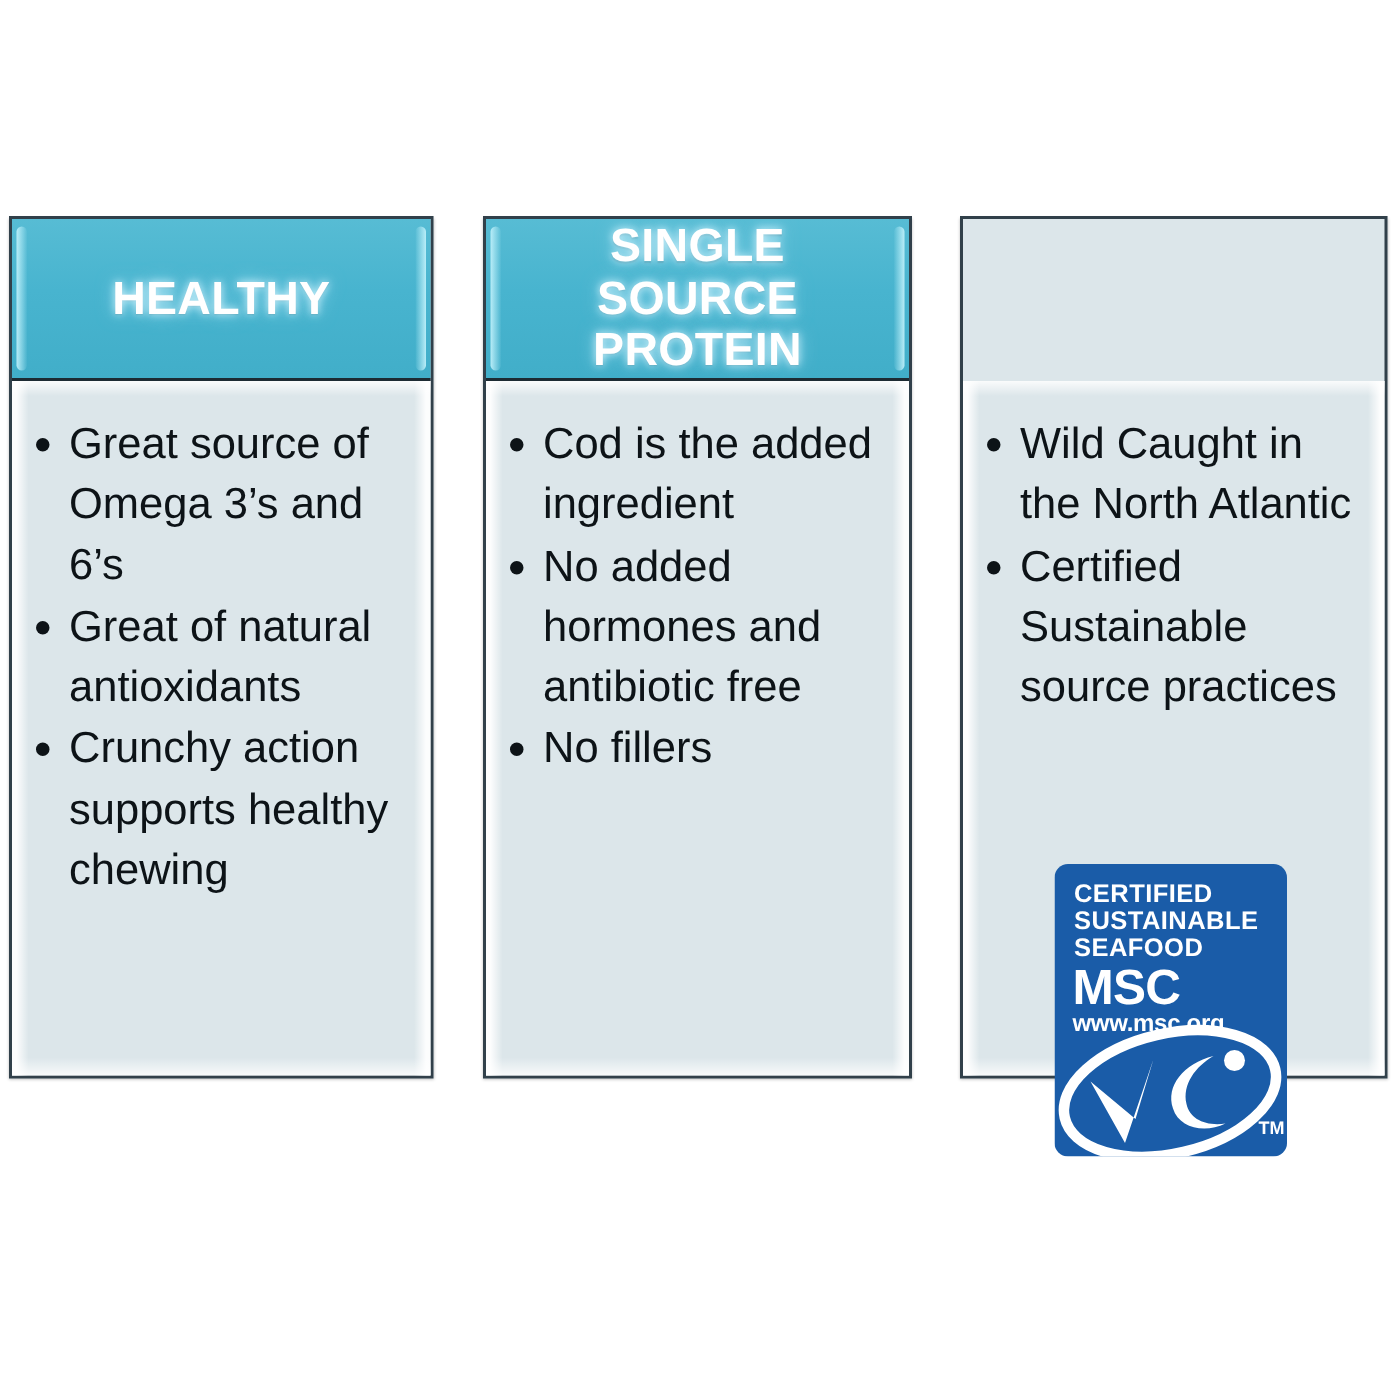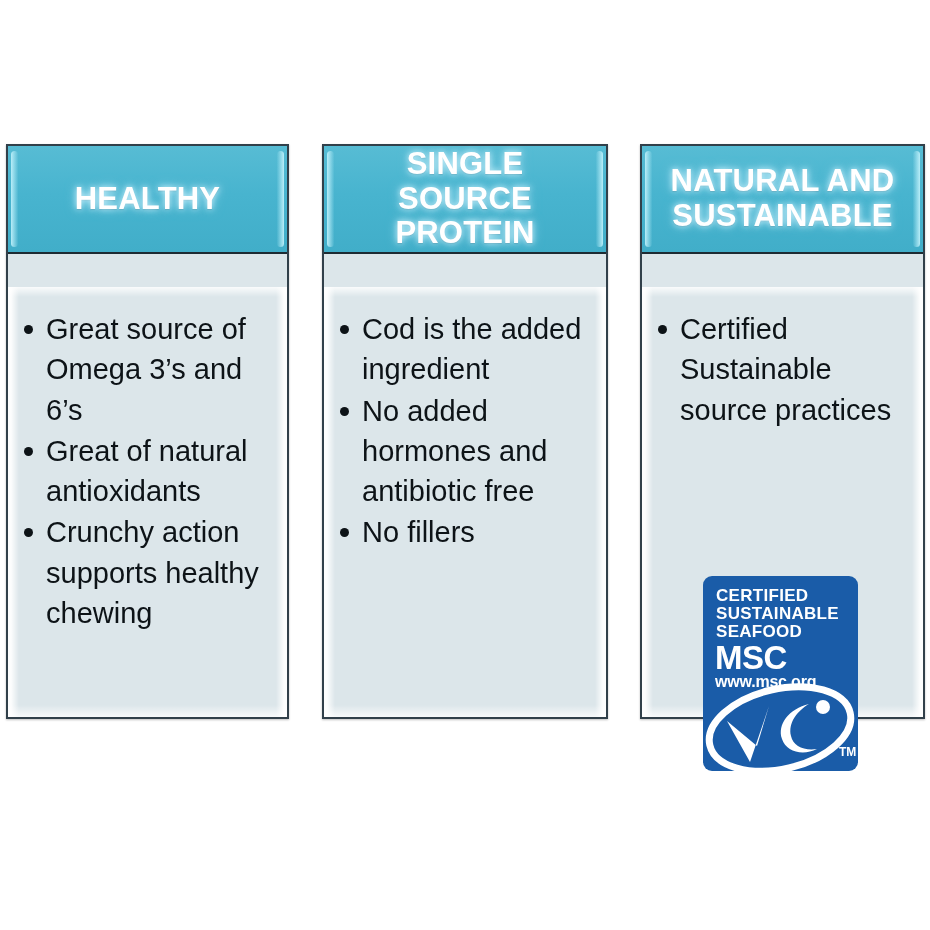--- a/index.html
+++ b/index.html
@@ -50,21 +50,20 @@
         rgba(255,255,255,0.0) 11px,
         rgba(255,255,255,0.0) calc(100% - 11px),
         rgba(255,255,255,0.92) calc(100% - 3px),
         rgba(255,255,255,0.92) 100%),
       linear-gradient(to bottom,
         rgba(255,255,255,0.85) 0px,
         rgba(255,255,255,0.0) 10px,
         rgba(255,255,255,0.0) calc(100% - 12px),
         rgba(255,255,255,0.8) 100%);
     overflow: visible;
-    margin-top: 33px;
   }
 
   
   .panel-header {
     position: absolute;
     left: 0;
     right: 0;
     top: 0;
     height: 108px;
     box-sizing: border-box;
@@ -174,25 +173,23 @@
     <div class="panel-body">
       <ul class="bullets">
         <li>Cod is the added ingredient</li>
         <li>No added hormones and antibiotic free</li>
         <li>No fillers</li>
       </ul>
     </div>
   </div>
 
   <div class="panel panel-3">
-    <div class="panel-header">
-      <div class="panel-title">NATURAL AND SUSTAINABLE</div>
-    </div>
     <div class="panel-body">
       <ul class="bullets">
+        <li>Wild Caught in the North Atlantic</li>
         <li>Certified Sustainable source practices</li>
       </ul>
     </div>
   </div>
 
   <div class="msc-logo">
     <svg viewBox="0 0 155 195" xmlns="http://www.w3.org/2000/svg">
       <defs>
         <clipPath id="badgeClip">
           <rect x="0" y="0" width="155" height="195" rx="9" ry="9"></rect>

